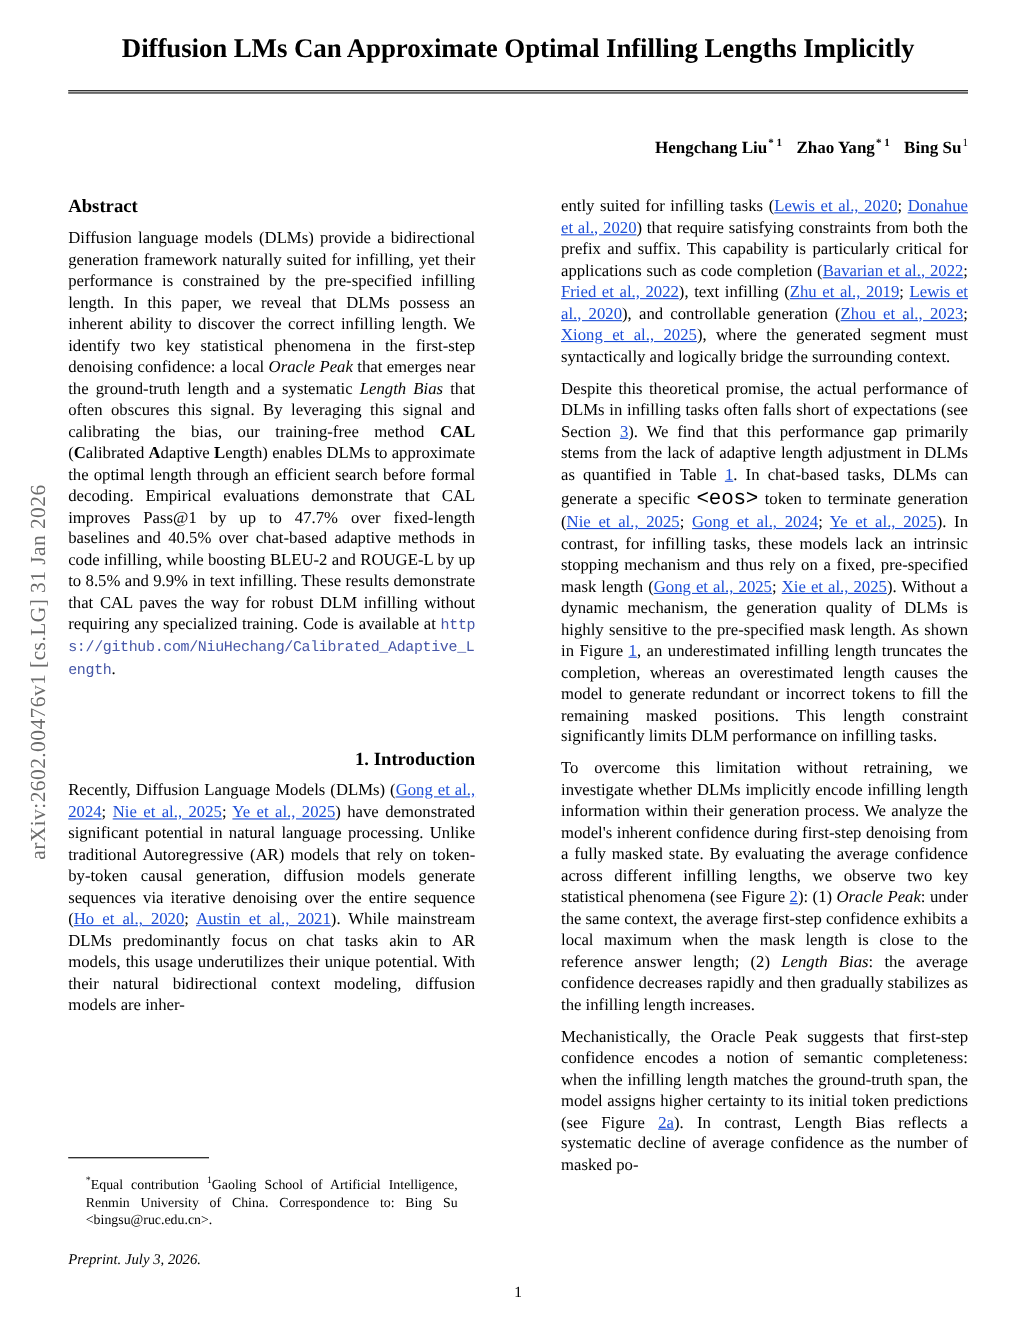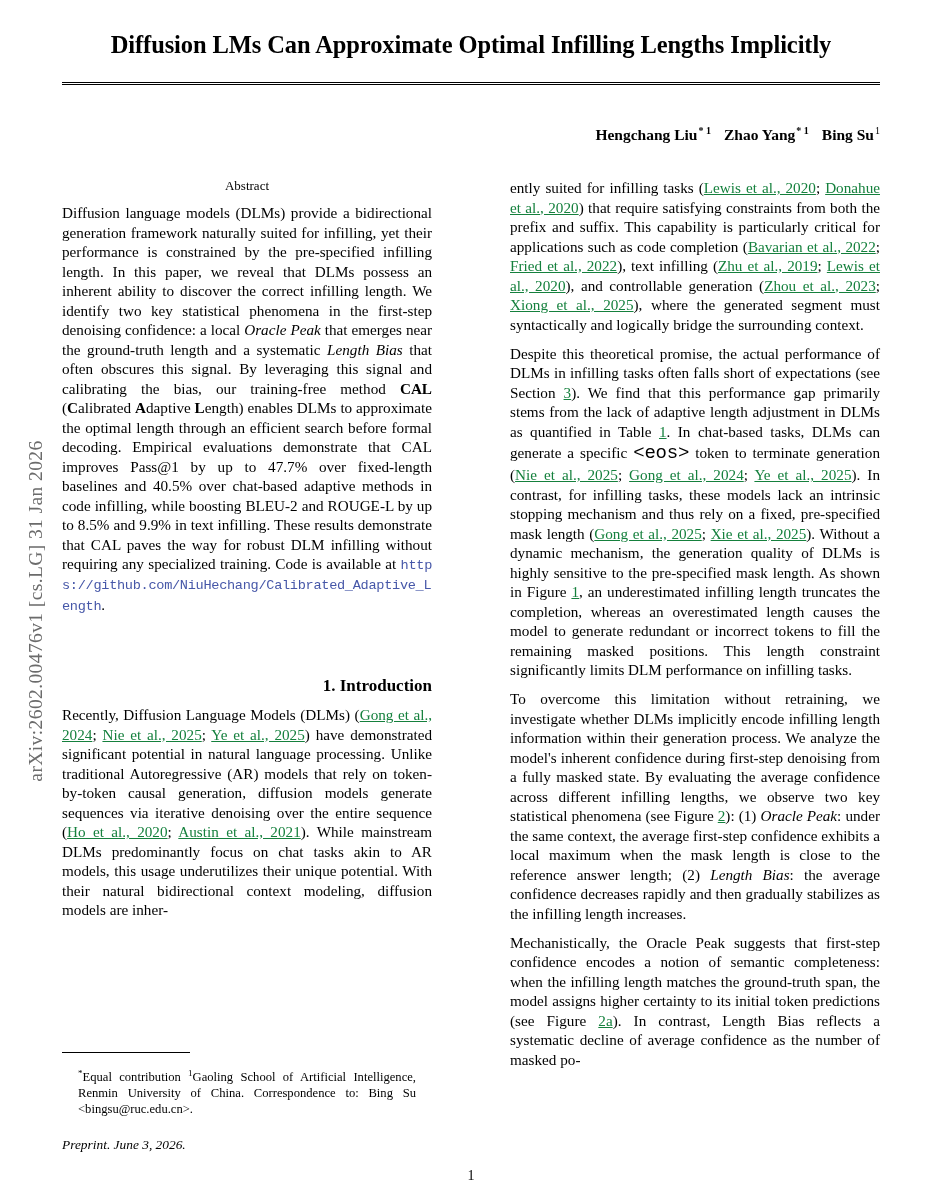--- a/index.html
+++ b/index.html
@@ -103,42 +103,41 @@
   #col-right { left: 448px; }
 
   h2.section-heading {
     font-size: 17px;
     font-weight: bold;
     margin: 17px 0 9px 0;
     line-height: 1.2;
     text-align: right;
   }
   h2.abstract-heading {
-    font-size: 13px;
-    font-weight: normal;
-    text-align: center;
+    font-size: 17px;
+    font-weight: bold;
     margin: 0 0 9px 0;
   }
 
   p.body-par {
     font-size: 15.2px;
     line-height: 1.283;
     text-align: justify;
     text-justify: inter-word;
     margin: 0 0 9.5px 0;
     hyphens: manual;
   }
   p.body-par.nomargin { margin-bottom: 0; }
 
   .abstract-body p.body-par {
     font-size: 15.2px;
     line-height: 1.283;
   }
 
-  .cite { color: #15803d; }
+  .cite { color: #1d4ed8; }
   em.it { font-style: italic; }
   .bold { font-weight: bold; }
   code.mono {
     font-family: "Liberation Mono", "DejaVu Sans Mono", monospace;
     font-size: 19px;
     letter-spacing: -0.2px;
   }
   a.url-mono {
     font-family: "Liberation Mono", "DejaVu Sans Mono", monospace;
     font-size: 13.6px;
@@ -236,18 +235,18 @@
 
       <p class="body-par nomargin"><span>Mechanistically, the Oracle Peak suggests that first-step confidence encodes a notion of semantic completeness: when the infilling length matches the ground-truth span, the model assigns higher certainty to its initial token predictions (see Figure </span><a class="cite" href="#">2a</a><span>). In contrast, Length Bias reflects a systematic decline of average confidence as the number of masked po-</span></p>
 
     </div>
 
   </div>
 
   <div id="footnote-block">
     <div id="footnote-rule"></div>
     <p id="footnote-text"><sup>*</sup><span>Equal contribution </span><sup>1</sup><span>Gaoling School of Artificial Intelligence, Renmin University of China. Correspondence to: Bing Su &lt;bingsu@ruc.edu.cn&gt;.</span></p>
-    <div id="preprint-line">Preprint. June 3, 2026.</div>
+    <div id="preprint-line">Preprint. July 3, 2026.</div>
   </div>
 
   <div id="page-number">1</div>
 
 </div>
 
 </body></html>

